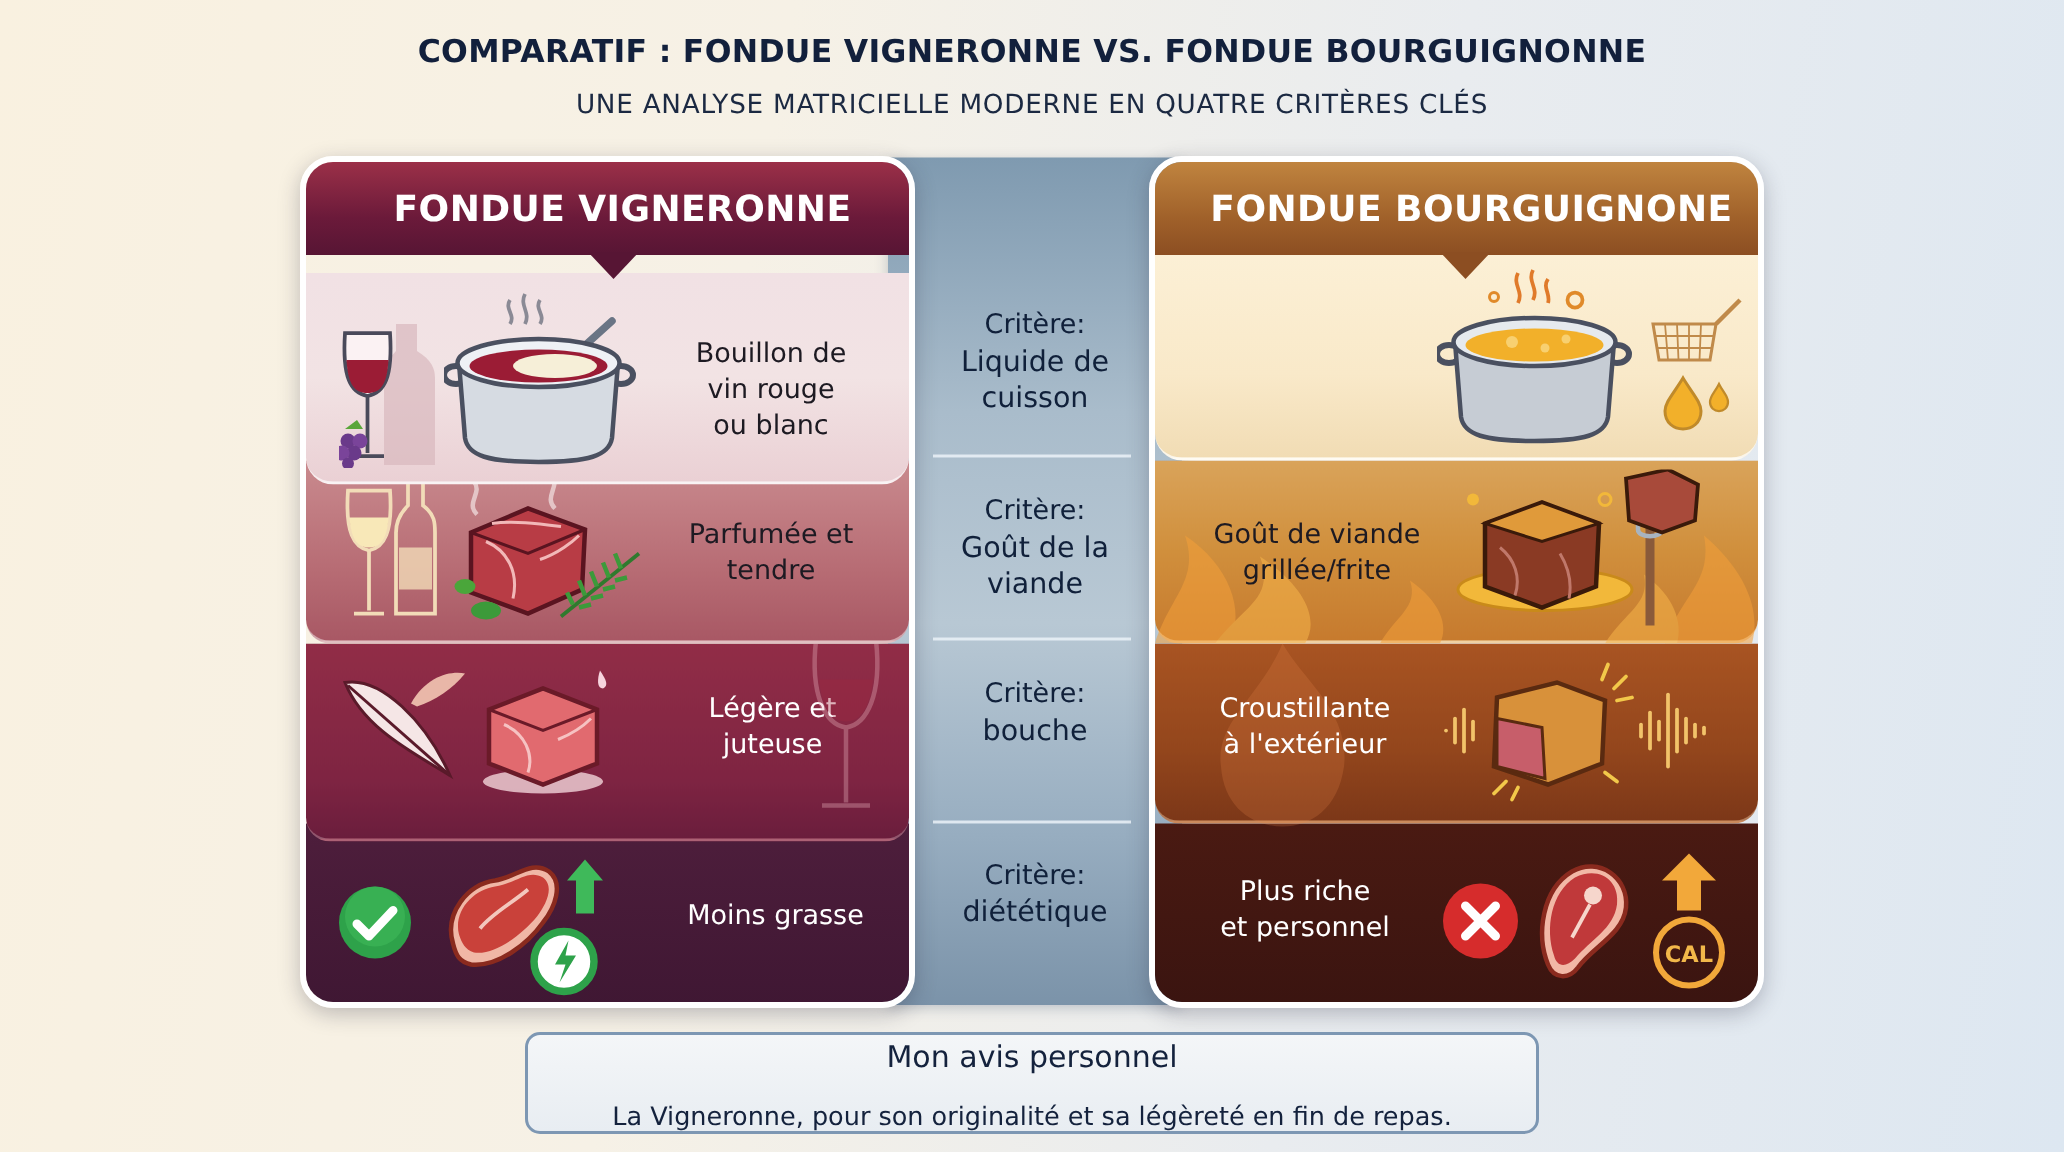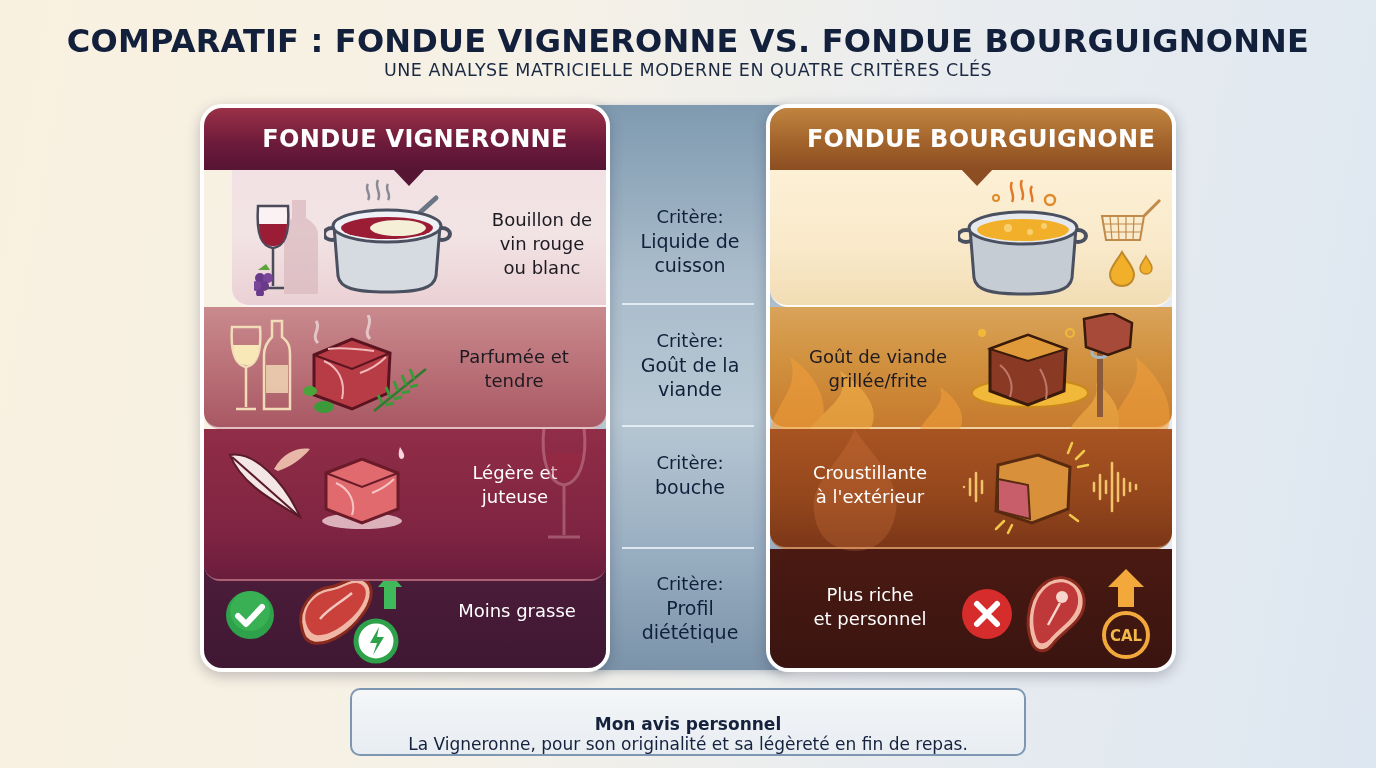--- a/index.html
+++ b/index.html
@@ -5,21 +5,21 @@
   * { box-sizing: border-box; margin: 0; padding: 0; }
   html, body { width: 1376px; height: 768px; overflow: hidden; }
   body {
     font-family: "DejaVu Sans", sans-serif;
     background: linear-gradient(100deg, #f9f1e0 0%, #f6f1e6 35%, #e9ecef 65%, #dde7f1 100%);
     position: relative;
     color: #14223d;
   }
   .title {
     position: absolute; left: 0; width: 100%; top: 22px; text-align: center;
-    font-family: "DejaVu Sans", sans-serif; font-weight: bold; font-size: 32px;
+    font-family: "DejaVu Sans", sans-serif; font-weight: bold; font-size: 21px;
     letter-spacing: 0.2px; color: #12203c;
   }
   .subtitle {
     position: absolute; left: 0; width: 100%; top: 60px; text-align: center;
     font-family: "DejaVu Sans", sans-serif; font-size: 17.5px; letter-spacing: 0.5px;
     color: #1b2942;
   }
   
   .mid {
     position: absolute; left: 592px; top: 105px; width: 196px; height: 565px;
@@ -52,43 +52,43 @@
   }
   .left .ph { background: linear-gradient(180deg, #9b3048 0%, #6b1a3a 60%, #571534 100%); }
   .right .ph { background: linear-gradient(180deg, #c0843f 0%, #a0612a 60%, #8c4e22 100%); }
   .notch {
     position: absolute; top: 60px; width: 34px; height: 18px; z-index: 3;
     clip-path: polygon(0 0, 100% 0, 50% 100%);
   }
   .left .notch { left: 188px; background: #571534; }
   .right .notch { left: 190px; background: #8c4e22; }
   .row { position: absolute; left: 0; width: 100%; }
-  .left .r1 { top: 58px; height: 141px; background: linear-gradient(180deg, #f1e1e4 0%, #f2e3e4 50%, #ead0d4 100%); border-bottom: 2px solid rgba(255,255,255,0.6); border-radius: 0 0 18px 18px; margin-left: 28px; }
+  .left .r1 { top: 74px; height: 141px; background: linear-gradient(180deg, #f1e1e4 0%, #f2e3e4 50%, #ead0d4 100%); border-bottom: 2px solid rgba(255,255,255,0.6); border-radius: 0 0 18px 18px; }
   .left .r2 { top: 199px; height: 122px; background: linear-gradient(180deg, #c98a8e 0%, #b76c74 60%, #a85864 100%); border-bottom: 2px solid rgba(255,255,255,0.45); border-radius: 0 0 16px 16px; }
-  .left .r3 { top: 321px; height: 152px; background: linear-gradient(180deg, #912d47 0%, #7e2442 70%, #6a1d3c 100%); border-bottom: 2px solid rgba(255,255,255,0.25); border-radius: 0 0 16px 16px; }
+  .left .r3 { top: 321px; height: 132px; background: linear-gradient(180deg, #912d47 0%, #7e2442 70%, #6a1d3c 100%); border-bottom: 2px solid rgba(255,255,255,0.25); border-radius: 0 0 16px 16px; }
   .left .r4 { top: 441px; height: 123px; background: linear-gradient(180deg, #4e1e3c 0%, #3f1733 100%); padding-left: 18px; }
   .right .r1 { top: 58px; height: 141px; background: linear-gradient(180deg, #fcf0d6 0%, #f9e9c9 60%, #f1dcb4 100%); border-bottom: 2px solid rgba(255,255,255,0.7); border-radius: 0 0 18px 18px; }
   .right .r2 { top: 199px; height: 122px; background: linear-gradient(180deg, #d9a35a 0%, #d08f3c 50%, #c67a2e 100%); border-bottom: 2px solid rgba(255,240,210,0.6); border-radius: 0 0 16px 16px; }
   .right .r3 { top: 321px; height: 120px; background: linear-gradient(180deg, #a85422 0%, #93461c 60%, #7c3718 100%); border-bottom: 2px solid rgba(255,220,180,0.4); border-radius: 0 0 16px 16px; }
   .right .r4 { top: 441px; height: 123px; background: linear-gradient(180deg, #4a1a12 0%, #3a1410 100%); }
   .rt {
     position: absolute; text-align: center; font-size: 18px; line-height: 24px;
   }
   .dark { color: #1d1a22; }
   .light { color: #ffffff; }
   .ic { position: absolute; }
   
   .verdict {
     position: absolute; left: 350px; top: 688px; width: 676px; height: 68px;
     border: 2px solid #7d97b3; border-radius: 10px;
     background: linear-gradient(180deg, #f4f6f8 0%, #e8edf2 100%);
     text-align: center;
   }
-  .verdict .vt { font-size: 17px; font-weight: bold; margin-top: 24px; color: #14223d; }
-  .verdict .vb { font-size: 17px; margin-top: 0; color: #14223d; }
+  .verdict .vt { font-size: 20px; font-weight: normal; margin-top: 2px; color: #14223d; }
+  .verdict .vb { font-size: 17px; margin-top: 19px; color: #14223d; }
 </style>
 </head>
 <body>
 
 <div class="title">COMPARATIF : FONDUE VIGNERONNE VS. FONDUE BOURGUIGNONNE</div>
 <div class="subtitle">UNE ANALYSE MATRICIELLE MODERNE EN QUATRE CRITÈRES CLÉS</div>
 
 <div class="mid"></div>
 
 <div class="crit" style="top:205px;">
@@ -103,21 +103,20 @@
   <div class="v">viande</div>
 </div>
 <div class="crit-sep" style="top:425px;"></div>
 <div class="crit" style="top:451px;">
   <div class="k">Critère:</div>
   <div class="v">bouche</div>
 </div>
 <div class="crit-sep" style="top:547px;"></div>
 <div class="crit" style="top:572px;">
   <div class="k">Critère:</div>
-  <div class="v">Profil</div>
   <div class="v">diététique</div>
 </div>
 
 <div class="panel left">
   <div class="ph">FONDUE VIGNERONNE</div>
   <div class="notch"></div>
 
   <div class="row r4">
     <svg class="ic" style="left:20px;top:40px" width="52" height="52" viewBox="0 0 52 52">
       <circle cx="26" cy="26" r="24" fill="#2ea24a"></circle>

